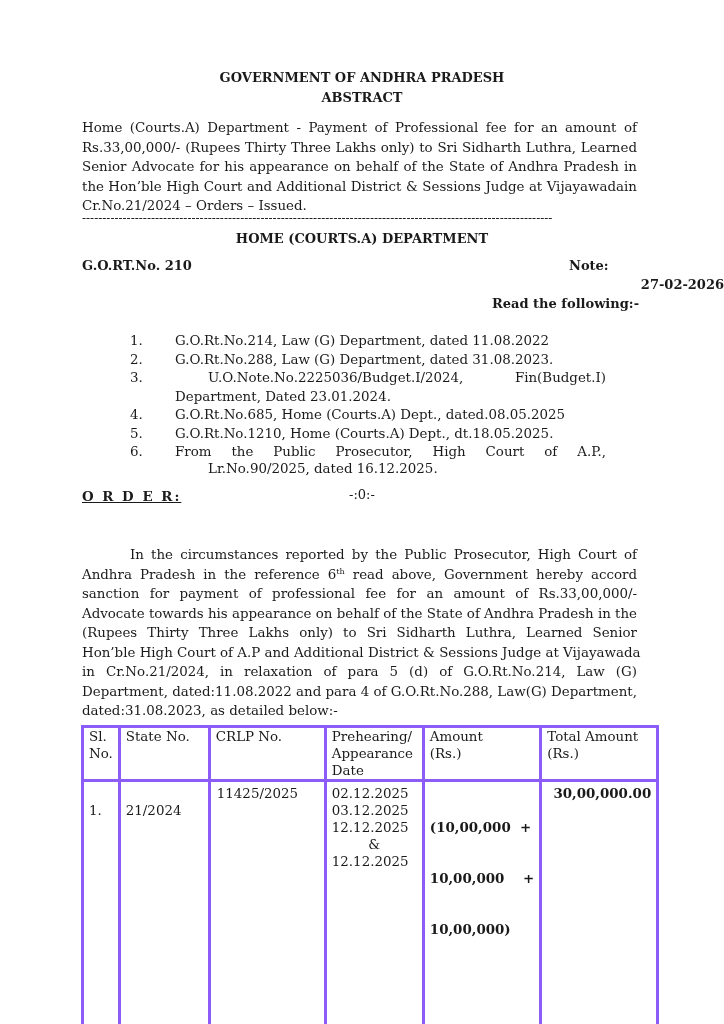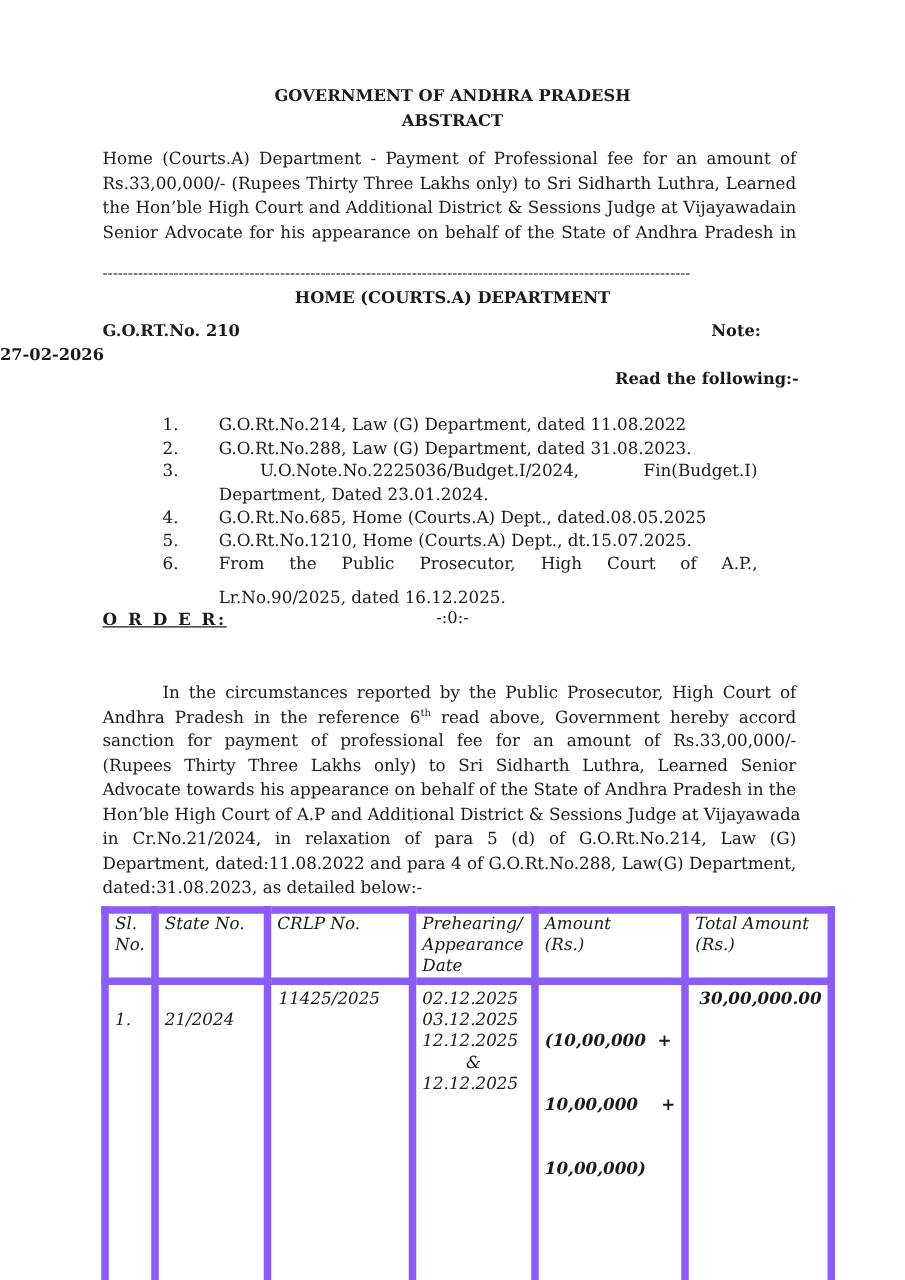--- a/index.html
+++ b/index.html
@@ -15,45 +15,46 @@
   .dashes { left: 82px; width: 553px; overflow: hidden; font-size: 12px; letter-spacing: 0px; color: #222; }
   .ref { position: absolute; left: 130px; font-size: 13.4px; line-height: 18.5px; }
   .ref .num { position: absolute; left: 0; width: 30px; }
   .ref .txt { position: absolute; left: 45px; width: 431px; white-space: nowrap; }
   .ref .txt.j { text-align: justify; text-align-last: justify; }
   sup { font-size: 8px; vertical-align: super; line-height: 0; }
   .order { left: 82px; font-size: 13.4px; font-weight: bold; letter-spacing: 2px; text-decoration: underline; }
 
   table.fee { position: absolute; left: 81px; top: 725px; border-collapse: collapse;
               font-size: 13.4px; line-height: 17px; table-layout: fixed; }
-  table.fee td { border: 6px solid #8b5cf6; padding: 0 5px; vertical-align: top; font-style: italic; }
+  table.fee td { border: 3px solid #8b5cf6; padding: 0 5px; vertical-align: top; }
   table.fee td.r { text-align: right; }
 </style>
 </head>
 <body>
 
 <div class="page">
 
   <div class="abs hdr" style="top:90px;">ABSTRACT</div>
   <div class="abs hdr" style="top:70px;">GOVERNMENT OF ANDHRA PRADESH</div>
 
   <div class="para" style="top:118px;">
     <span class="line">Home (Courts.A) Department - Payment of Professional fee for an amount of</span>
     <span class="line">Rs.33,00,000/- (Rupees Thirty Three Lakhs only) to Sri Sidharth Luthra, Learned</span>
+    <span class="line">Senior Advocate for his appearance on behalf of the State of Andhra Pradesh in</span>
     <span class="line">the Hon’ble High Court and Additional District &amp; Sessions Judge at Vijayawadain</span>
-    <span class="line">Senior Advocate for his appearance on behalf of the State of Andhra Pradesh in</span>
+    <span class="line last">Cr.No.21/2024 – Orders – Issued.</span>
   </div>
 
   <div class="abs dashes" style="top:211px;">--------------------------------------------------------------------------------------------------------------------</div>
 
   <div class="abs hdr" style="top:231px;">HOME (COURTS.A) DEPARTMENT</div>
 
   <div class="abs bold" style="left:82px; top:258px; font-size:13px;">G.O.RT.No. 210</div>
   <div class="abs bold" style="left:569px; top:258px; font-size:13px;">Note:</div>
-  <div class="abs bold" style="left:0; width:724px; text-align:left; top:277px; font-size:13px;">27-02-2026</div>
+  <div class="abs bold" style="left:0; width:724px; text-align:right; top:277px; font-size:13px;">27-02-2026</div>
   <div class="abs bold" style="left:492px; top:296px; font-size:13px;">Read the following:-</div>
 
   <div class="ref" style="top:332px; height:19px;">
     <span class="num">1.</span>
     <span class="txt">G.O.Rt.No.214, Law (G) Department, dated 11.08.2022</span>
   </div>
   <div class="ref" style="top:351px; height:19px;">
     <span class="num">2.</span>
     <span class="txt">G.O.Rt.No.288, Law (G) Department, dated 31.08.2023.</span>
   </div>
@@ -64,38 +65,38 @@
       <span style="position:absolute; right:0;">Fin(Budget.I)</span>
     </span>
     <span class="txt" style="top:18.5px;">Department, Dated 23.01.2024.</span>
   </div>
   <div class="ref" style="top:406px; height:19px;">
     <span class="num">4.</span>
     <span class="txt">G.O.Rt.No.685, Home (Courts.A) Dept., dated.08.05.2025</span>
   </div>
   <div class="ref" style="top:425px; height:19px;">
     <span class="num">5.</span>
-    <span class="txt">G.O.Rt.No.1210, Home (Courts.A) Dept., dt.15.07.2025.</span>
+    <span class="txt">G.O.Rt.No.1210, Home (Courts.A) Dept., dt.18.05.2025.</span>
   </div>
   <div class="ref" style="top:443px; height:38px;">
     <span class="num">6.</span>
     <span class="txt j" style="top:0;">From the Public Prosecutor, High Court of A.P.,</span>
-    <span class="txt" style="top:27px;">Lr.No.90/2025, dated 16.12.2025.</span>
+    <span class="txt" style="top:17px;margin-left:33px;">Lr.No.90/2025, dated 16.12.2025.</span>
   </div>
 
   <div class="abs" style="left:0; width:724px; text-align:center; top:487px; font-size:13px;">-:0:-</div>
 
   <div class="abs order" style="top:488px;">O R D E R:</div>
 
   <div class="para" style="top:545px;">
     <span class="line" style="padding-left:48px;">In the circumstances reported by the Public Prosecutor, High Court of</span>
     <span class="line"><span>Andhra Pradesh in the reference 6</span><sup>th</sup><span> read above, Government hereby accord</span></span>
     <span class="line">sanction for payment of professional fee for an amount of Rs.33,00,000/-</span>
+    <span class="line">Advocate towards his appearance on behalf of the State of Andhra Pradesh in the</span>
     <span class="line">(Rupees Thirty Three Lakhs only) to Sri Sidharth Luthra, Learned Senior</span>
-    <span class="line">Advocate towards his appearance on behalf of the State of Andhra Pradesh in the</span>
     <span class="line">Hon’ble High Court of A.P and Additional District &amp; Sessions Judge at Vijayawada</span>
     <span class="line">in Cr.No.21/2024, in relaxation of para 5 (d) of G.O.Rt.No.214, Law (G)</span>
     <span class="line">Department, dated:11.08.2022 and para 4 of G.O.Rt.No.288, Law(G) Department,</span>
     <span class="line last">dated:31.08.2023, as detailed below:-</span>
   </div>
 
   <table class="fee">
     <colgroup>
       <col style="width:31px">
       <col style="width:90px">

